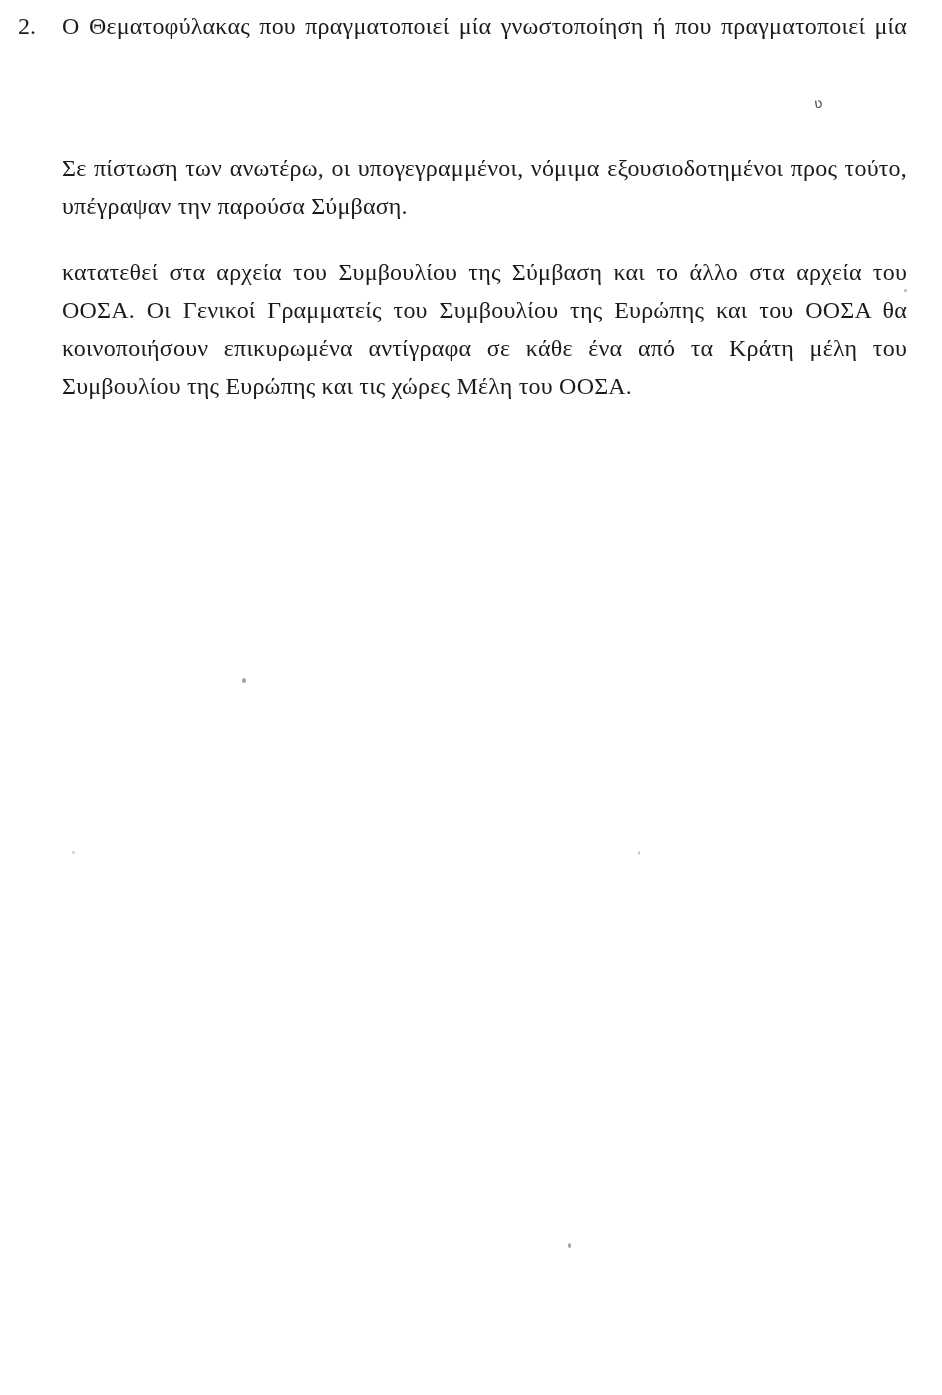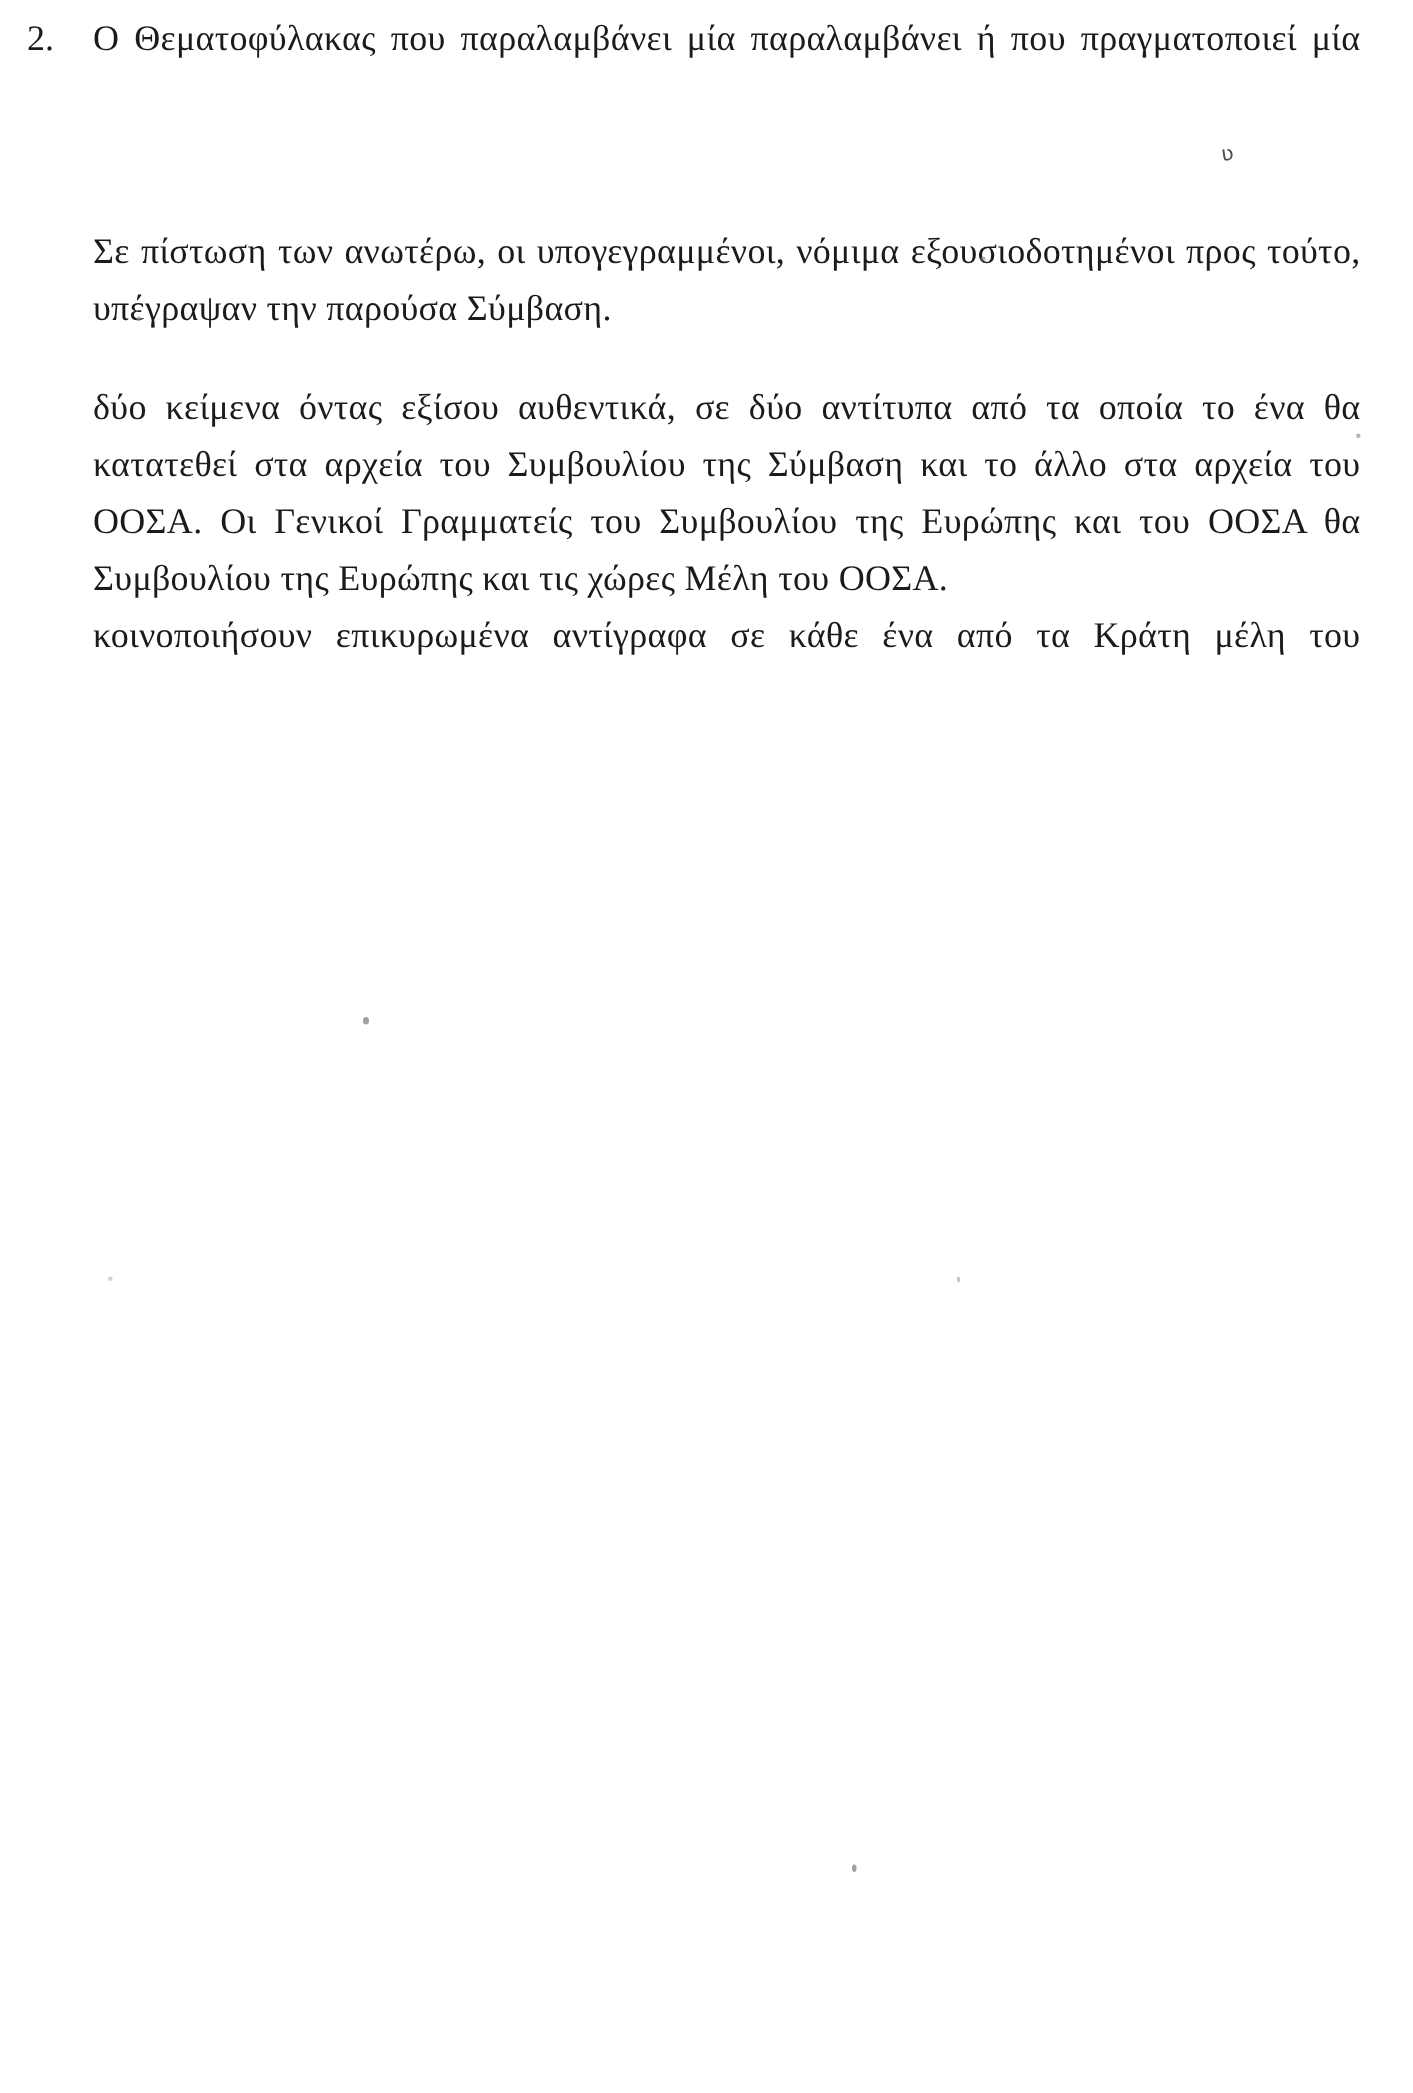--- a/index.html
+++ b/index.html
@@ -65,34 +65,33 @@
 </style>
 </head>
 <body>
 
 <div class="page">
 
   <div class="column">
 
     <div class="para para-2">
       <span class="pnum">2.</span>
-      <div class="line">Ο Θεματοφύλακας που παραλαμβάνει μία παραλαμβάνει ή που πραγματοποιεί μία</div>
+      <div class="line">Ο Θεματοφύλακας που πραγματοποιεί μία γνωστοποίηση ή που πραγματοποιεί μία</div>
     </div>
 
     <div class="para para-witness">
       <div class="line">Σε πίστωση των ανωτέρω, οι υπογεγραμμένοι, νόμιμα εξουσιοδοτημένοι προς τούτο,</div>
       <div class="line last">υπέγραψαν την παρούσα Σύμβαση.</div>
     </div>
 
     <div class="para para-done">
-      <div class="line">δύο κείμενα όντας εξίσου αυθεντικά, σε δύο αντίτυπα από τα οποία το ένα θα</div>
       <div class="line">κατατεθεί στα αρχεία του Συμβουλίου της Σύμβαση και το άλλο στα αρχεία του</div>
       <div class="line">ΟΟΣΑ. Οι Γενικοί Γραμματείς του Συμβουλίου της Ευρώπης και του ΟΟΣΑ θα</div>
+      <div class="line">κοινοποιήσουν επικυρωμένα αντίγραφα σε κάθε ένα από τα Κράτη μέλη του</div>
       <div class="line last">Συμβουλίου της Ευρώπης και τις χώρες Μέλη του ΟΟΣΑ.</div>
-      <div class="line">κοινοποιήσουν επικυρωμένα αντίγραφα σε κάθε ένα από τα Κράτη μέλη του</div>
     </div>
 
   </div>
 
   <div class="mark-curl">ʋ</div>
   <div class="speck" style="left:654px; top:171px; width:3px; height:3px;"></div>
   <div class="speck" style="left:91px; top:211px; width:3px; height:3px;"></div>
   <div class="speck" style="left:904px; top:289px; width:3px; height:3px;"></div>
   <div class="speck" style="left:242px; top:678px; width:4px; height:5px; opacity:0.8;"></div>
   <div class="speck" style="left:72px; top:851px; width:3px; height:3px; opacity:0.4;"></div>

